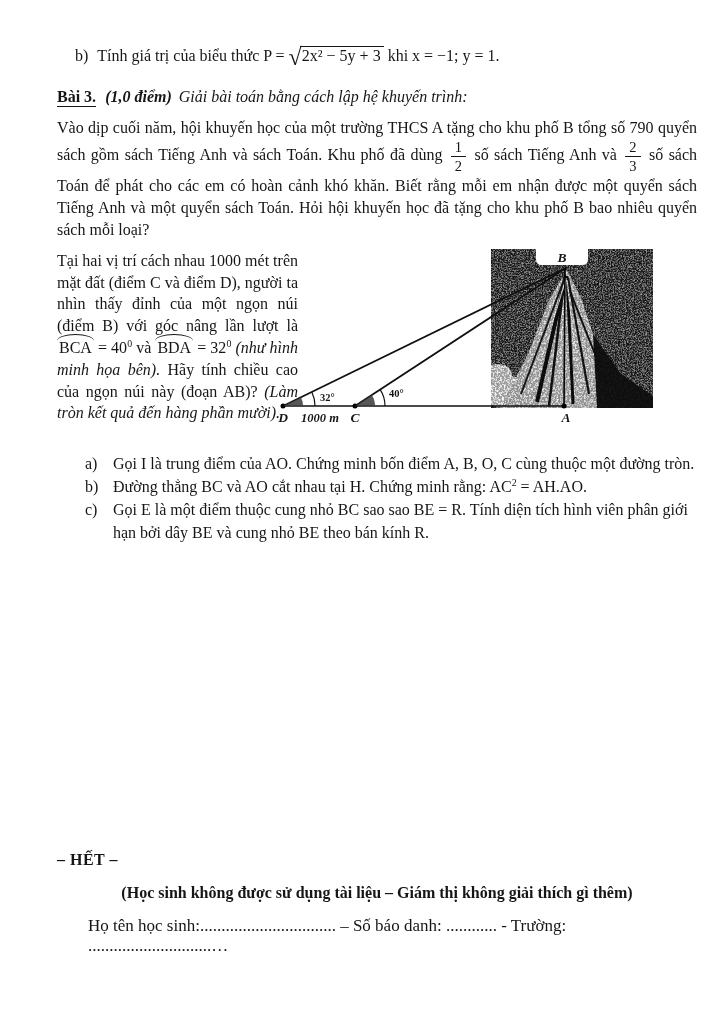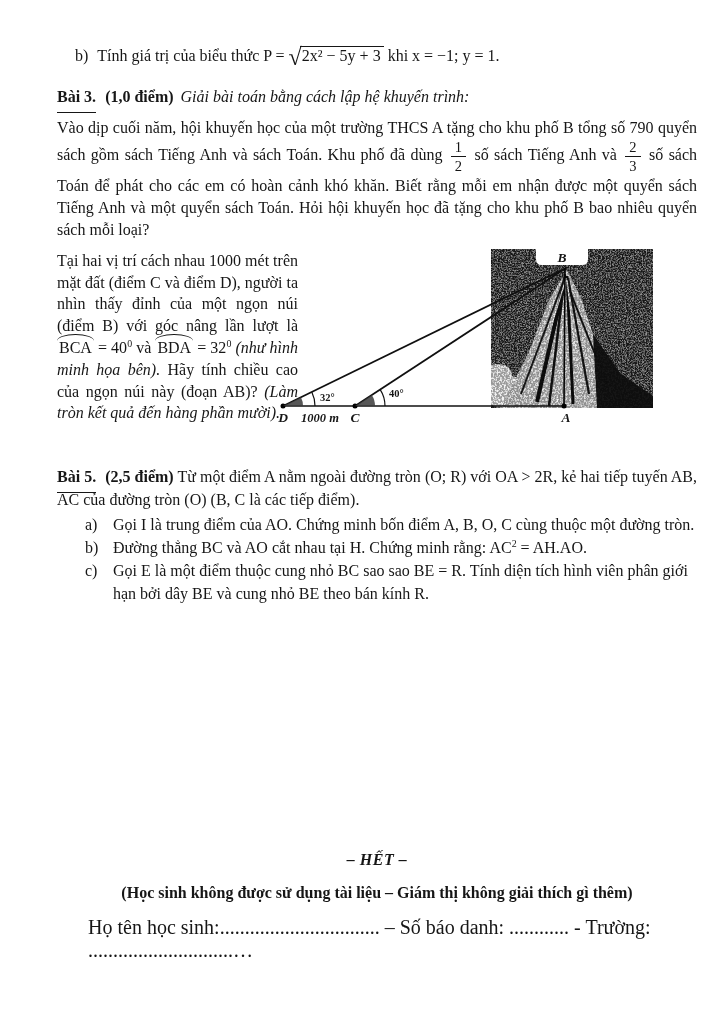--- a/index.html
+++ b/index.html
@@ -18,22 +18,22 @@
 
   
   .line-b { padding-left:18px; white-space:nowrap; }
   .b-label { margin-right:9px; }
   .sqrt { white-space:nowrap; }
   .sqrt .rad { font-size:1.5em; vertical-align:-4px; letter-spacing:-2px; }
   .sqrt .cand { border-top:1.4px solid #161616; padding:0 3px 0 2px; }
 
   
   .heading { margin:0; }
-  .hlabel { font-weight:bold; border-bottom:1.5px solid #161616; padding-bottom:7px; }
-  .hpoints { font-weight:bold; margin-left:5px; }
+  .hlabel { font-weight:bold; border-bottom:1.5px solid #161616; padding-bottom:1px; }
+  .hpoints { font-weight:bold; font-style:italic; margin-left:5px; }
   .hitalic { font-style:italic; margin-left:3px; }
   .h-bai3 { margin-top:17px; }
   .h-bai4 { margin-top:17px; }
 
   
   .para { margin:0; text-align:justify; }
   .bai3-para { margin-top:11px; line-height:1.38; }
   .frac {
     display:inline-block; text-align:center; vertical-align:middle;
     font-size:14.5px; line-height:1.12; margin:0 3px;
@@ -59,23 +59,23 @@
 
   
   .bai5-intro { margin-top:15px; line-height:1.44; }
   .bai5-items { margin-top:2px; padding-left:28px; }
   .item { display:flex; line-height:1.44; }
   .item .ilabel { flex:0 0 28px; }
   .item .itext { flex:1; }
 
   
   .footer { position:absolute; left:57px; right:27px; top:851px; }
-  .het { text-align:center; font-weight:bold; letter-spacing:0.5px;font-style:italic; }
+  .het { text-align:left; font-weight:bold; letter-spacing:0.5px; }
   .fnote { text-align:center; font-weight:bold; margin-top:15px; }
-  .finfo { margin-top:14px; font-size:20px; padding-left:31px; }
+  .finfo { margin-top:14px; font-size:17px; padding-left:31px; }
 </style>
 </head>
 <body>
 
 <div class="page">
 
   <div class="line-b">
     <span class="b-label">b)</span><span>Tính giá trị của biểu thức</span>
     <span>P =</span>
     <span class="sqrt"><span class="rad">√</span><span class="cand">2x² − 5y + 3</span></span>
@@ -164,25 +164,20 @@
         <text x="43" y="167" font-size="10.5" font-weight="bold">32°</text>
         <text x="112" y="163" font-size="10.5" font-weight="bold">40°</text>
         <text x="6" y="188" text-anchor="middle" font-size="13.5" font-weight="bold" font-style="italic">D</text>
         <text x="24" y="188" font-size="12.5" font-weight="bold" font-style="italic">1000 m</text>
         <text x="78" y="188" text-anchor="middle" font-size="13.5" font-weight="bold" font-style="italic">C</text>
         <text x="289" y="188" text-anchor="middle" font-size="13.5" font-weight="bold" font-style="italic">A</text>
       </svg>
     </div>
   </div>
 
-  <p class="para bai5-intro">
-    <span class="hlabel">Bài 5.</span>
-    <span class="hpoints">(2,5 điểm)</span>
-    <span>Từ một điểm A nằm ngoài đường tròn (O; R) với OA &gt; 2R, kẻ hai tiếp tuyến AB, AC của đường tròn (O) (B, C là các tiếp điểm).</span>
-  </p>
   <div class="bai5-items">
     <div class="item">
       <span class="ilabel">a)</span>
       <span class="itext">Gọi I là trung điểm của AO. Chứng minh bốn điểm A, B, O, C cùng thuộc một đường tròn.</span>
     </div>
     <div class="item">
       <span class="ilabel">b)</span>
       <span class="itext"><span>Đường thẳng BC và AO cắt nhau tại H. Chứng minh rằng: AC</span><sup class="exp">2</sup>
         <span>= AH.AO.</span></span>
     </div>

